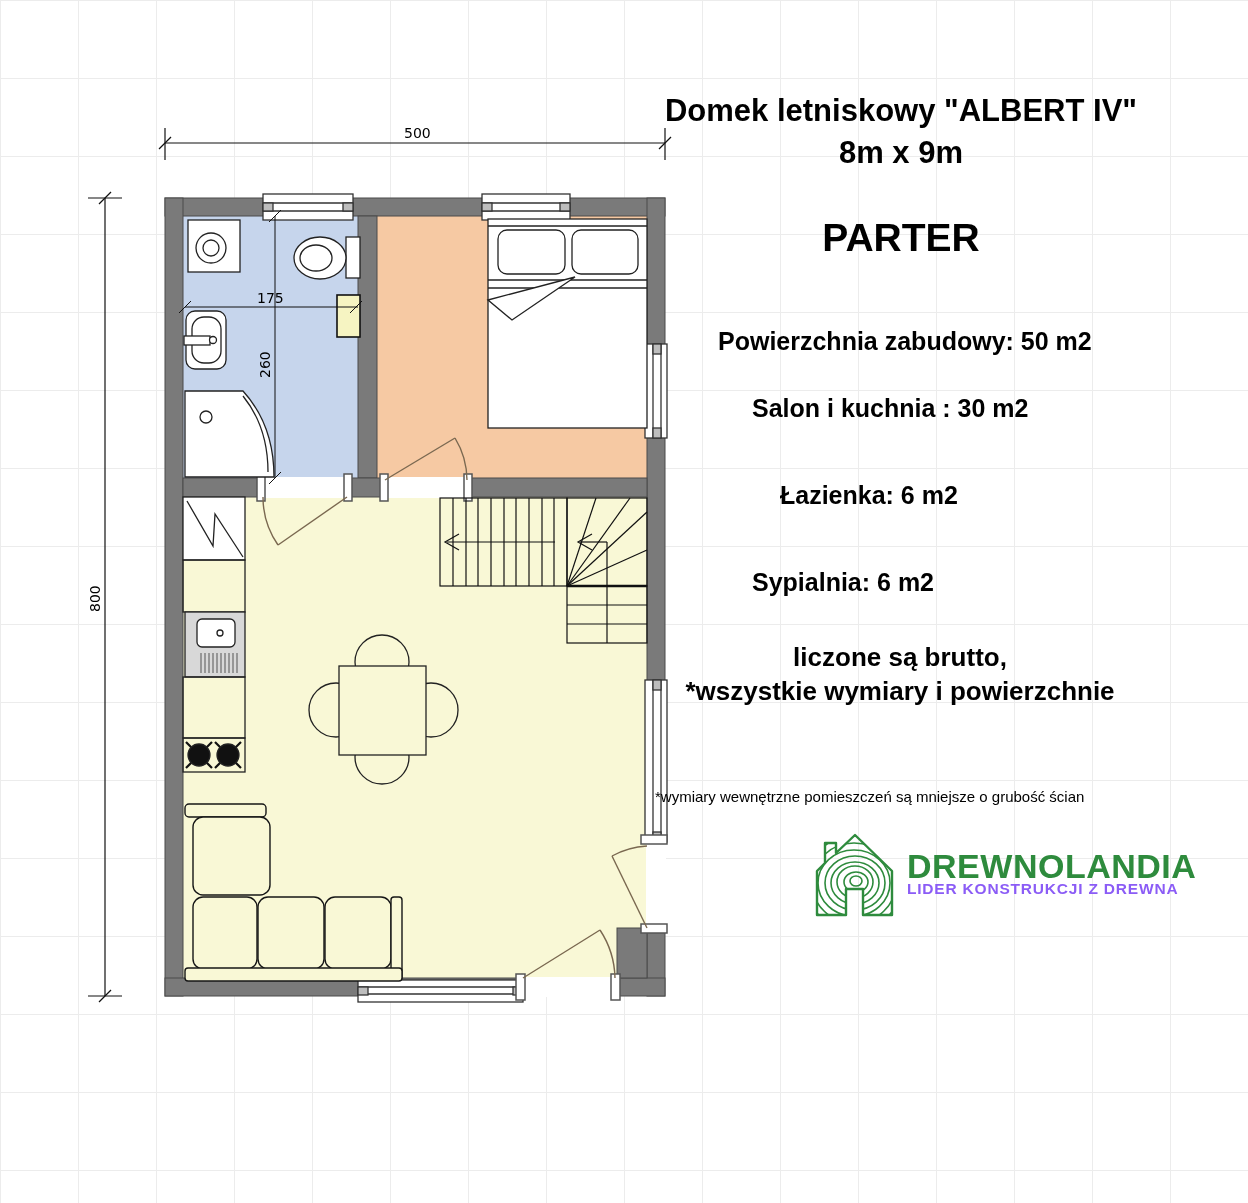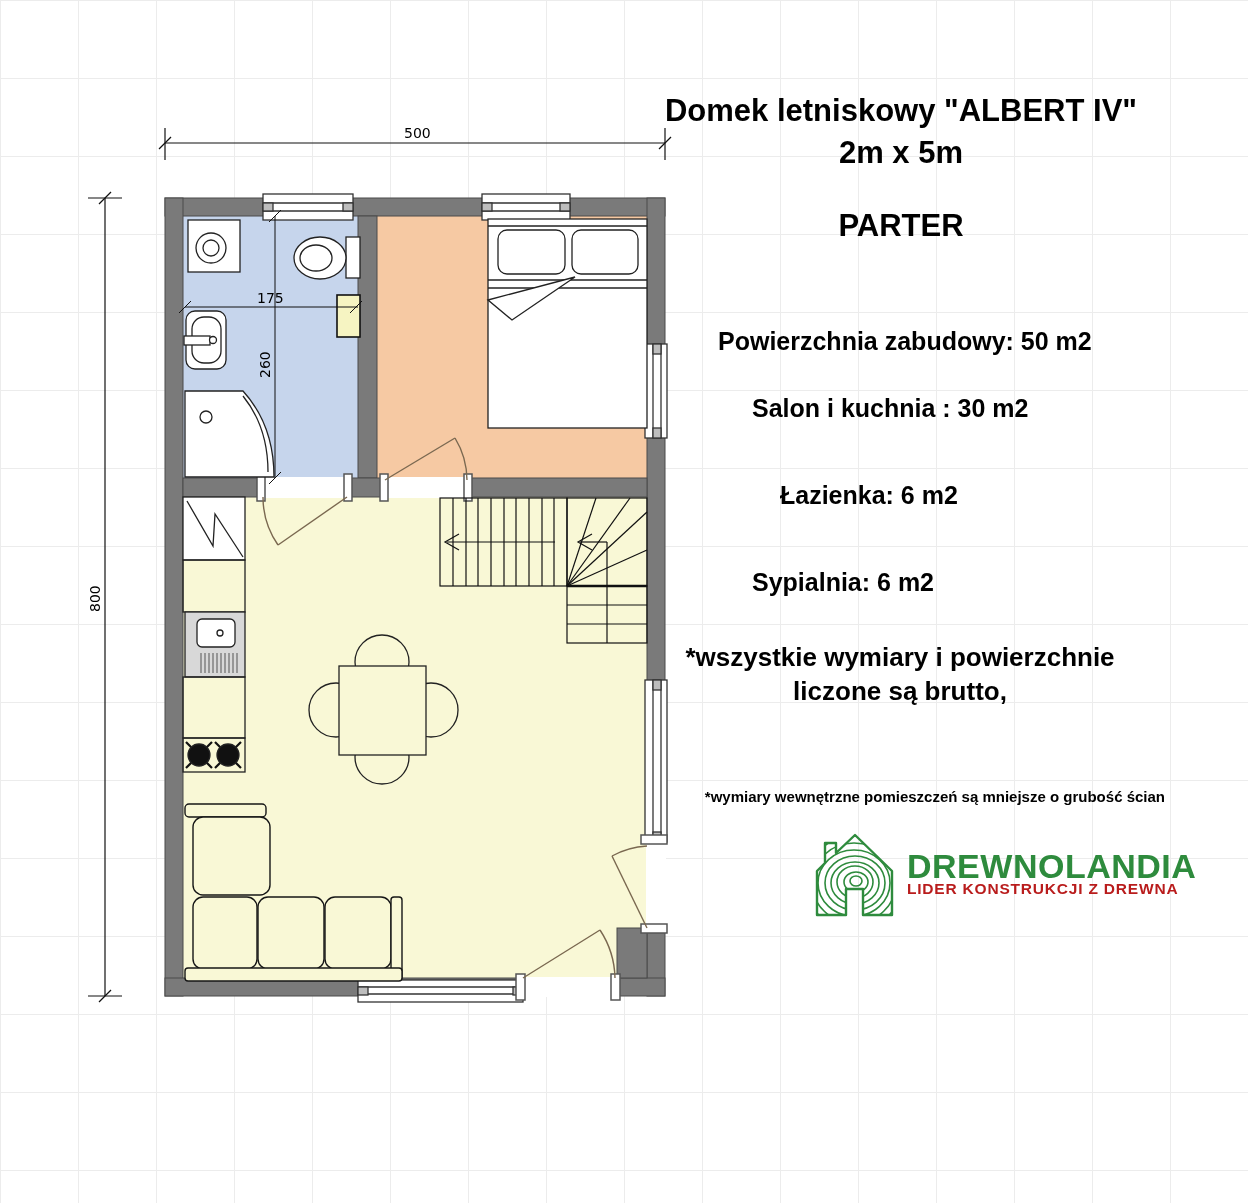--- a/index.html
+++ b/index.html
@@ -14,39 +14,39 @@
       linear-gradient(to right,#ececec 1px,transparent 1px),
       linear-gradient(to bottom,#ececec 1px,transparent 1px);
     background-size:78px 78px;
   }
   .abs{position:absolute;}
   .title{
     left:616px;top:90px;width:570px;text-align:center;
     font-size:31px;font-weight:bold;color:#000;line-height:42px;
   }
   .floor-label{
-    left:616px;top:208px;width:570px;text-align:center;
-    font-size:31px;font-weight:bold;color:#000;
+    left:616px;top:216px;width:570px;text-align:center;
+    font-size:39px;font-weight:bold;color:#000;
   }
   .area-line{font-size:25px;font-weight:bold;color:#000;white-space:nowrap;}
   .note-main{
     left:645px;top:640px;width:510px;text-align:center;
     font-size:26px;font-weight:bold;color:#000;line-height:34px;
   }
   .note-small{
-    left:655px;top:788px;width:510px;text-align:right;
-    font-size:15px;font-weight:bold;color:#000;
+    left:655px;top:788px;width:510px;text-align:left;
+    font-size:15px;font-weight:normal;color:#000;
   }
   .brand{
     left:907px;top:847px;width:300px;
     font-size:34px;font-weight:bold;color:#2e8b3d;letter-spacing:.5px;white-space:nowrap;
   }
   .tagline{
     left:907px;top:880px;width:300px;
-    font-size:15.5px;font-weight:bold;color:#b91c1c;letter-spacing:.8px;white-space:nowrap;
+    font-size:15.5px;font-weight:bold;color:#8b5cf6;letter-spacing:.8px;white-space:nowrap;
   }
   svg text{font-family:"DejaVu Sans","Liberation Sans",sans-serif;}
 </style>
 </head>
 <body>
 
 <div class="grid"></div>
 
 <svg class="abs" width="1248" height="1203" viewBox="0 0 1248 1203">
 
@@ -289,32 +289,32 @@
         <line x1="88" y1="996" x2="122" y2="996"></line>
       <line x1="99" y1="204" x2="111" y2="192"></line>
         <line x1="99" y1="1002" x2="111" y2="990"></line>
       <text transform="translate(100,612) rotate(-90)" font-size="14" stroke="none" fill="#000">800</text>
     </g>
   </g>
 </svg>
 
 <div class="abs title">
   <div>Domek letniskowy "ALBERT IV"</div>
-  <div>2m x 5m</div>
+  <div>8m x 9m</div>
 </div>
 <div class="abs floor-label">PARTER</div>
 
 <div class="abs area-line" style="left:718px;top:327px;">Powierzchnia zabudowy: 50 m2</div>
 <div class="abs area-line" style="left:752px;top:394px;">Salon i kuchnia : 30 m2</div>
 <div class="abs area-line" style="left:752px;top:481px;margin-left:28px;">Łazienka: 6 m2</div>
 <div class="abs area-line" style="left:752px;top:568px;">Sypialnia: 6 m2</div>
 
 <div class="abs note-main">
+  <div>liczone są brutto,</div>
   <div>*wszystkie wymiary i powierzchnie</div>
-  <div>liczone są brutto,</div>
 </div>
 <div class="abs note-small">*wymiary wewnętrzne pomieszczeń są mniejsze o grubość ścian</div>
 
 <svg class="abs" style="left:810px;top:831px;" width="90" height="90" viewBox="0 0 90 90">
   <defs>
     <clipPath id="houseClip">
       <path d="M45,4 L26,22 L26,12 L15,12 L15,32 L7,40 L7,84 L36,84 L36,58 L53,58 L53,84 L82,84 L82,40 Z"></path>
     </clipPath>
   </defs>
   <g clip-path="url(#houseClip)" stroke="#2e8b3d" stroke-width="1.6" fill="none">

